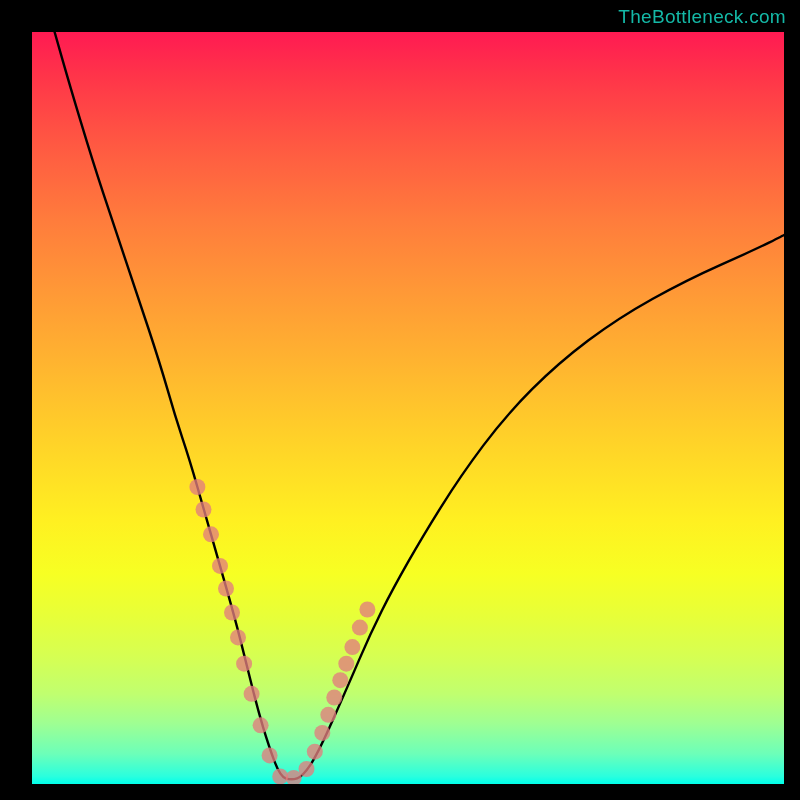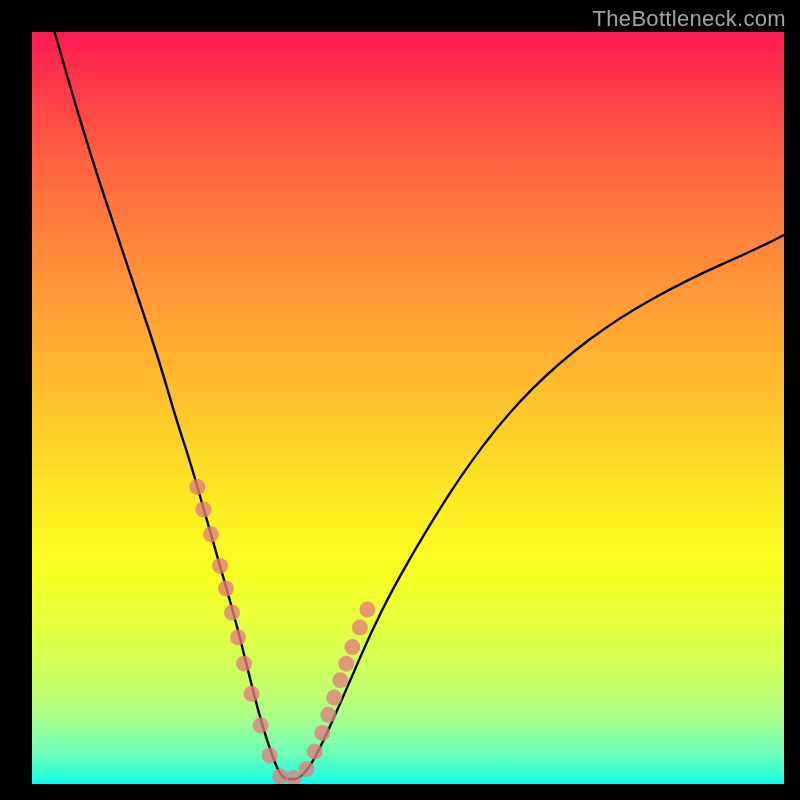--- a/index.html
+++ b/index.html
@@ -38,22 +38,22 @@
       #c0ff6f 88%,
       #9eff93 92%,
       #6cffb9 96%,
       #2affde 99%,
       #00ffea 100%);
   }
   .watermark {
     position: absolute;
     top: 6px;
     right: 14px;
-    color: #a3a3a3;
-    font-size: 22px;
+    color: #14b8a6;
+    font-size: 19px;
     font-weight: 500;
     letter-spacing: 0.3px;
     font-family: Arial, Helvetica, sans-serif;
   }
   svg.curve {
     position: absolute;
     left: 0;
     top: 0;
     width: 752px;
     height: 752px;

